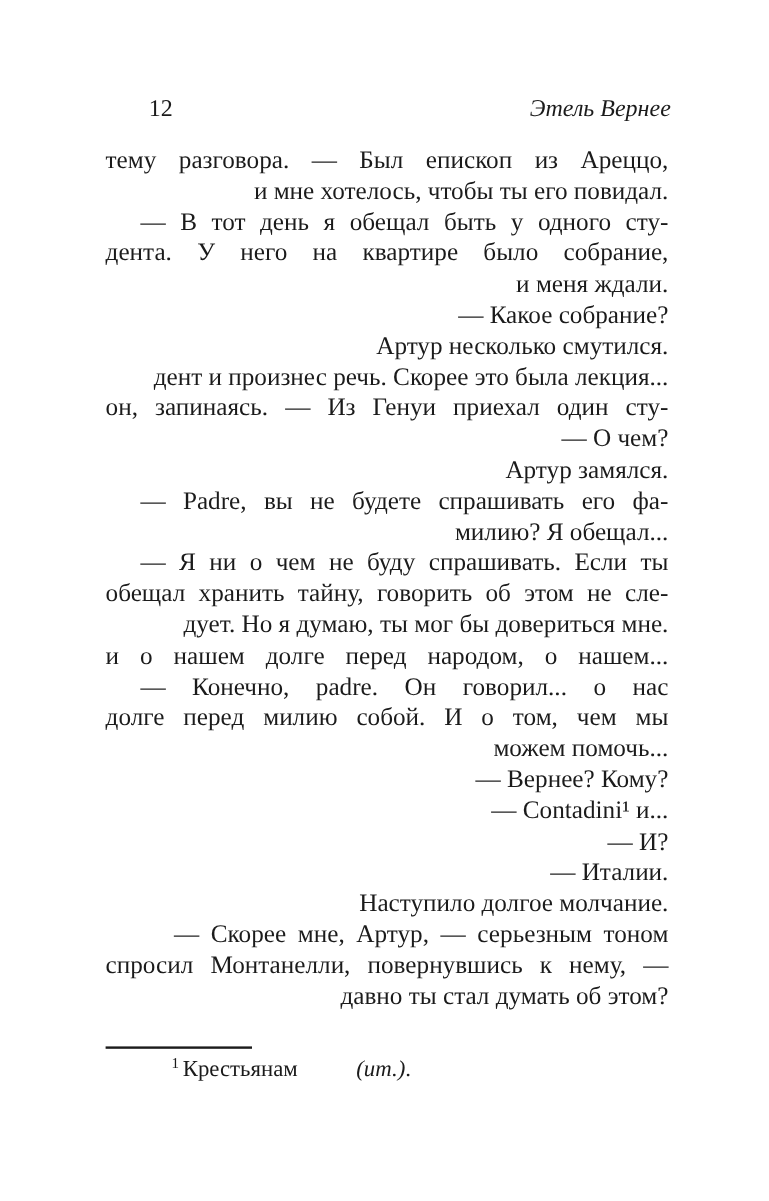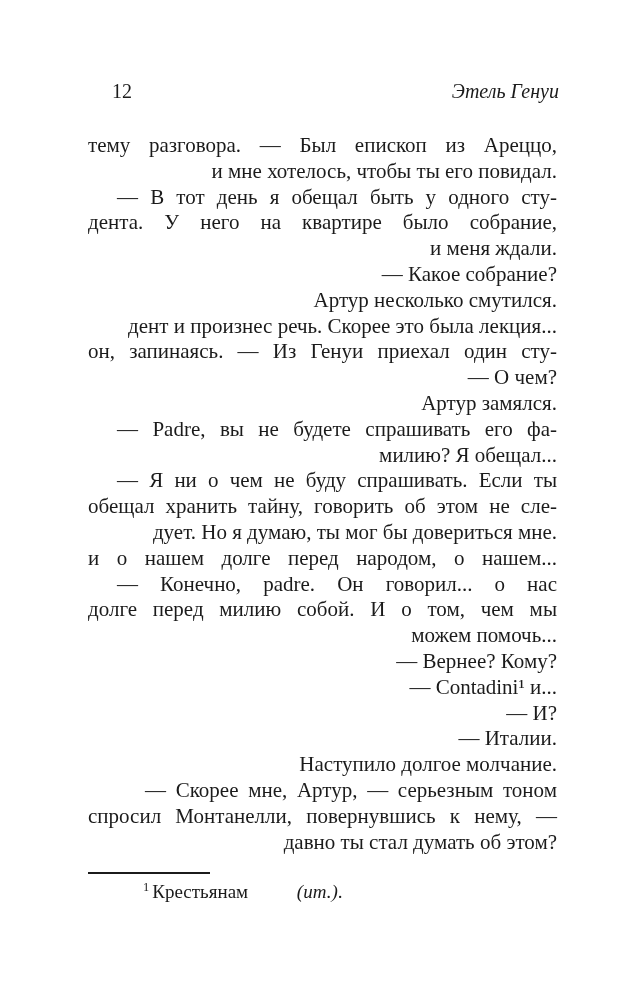--- a/index.html
+++ b/index.html
@@ -7,39 +7,38 @@
     position: relative;
     width: 641px;
     height: 1001px;
     background: #ffffff;
     overflow: hidden;
     font-family: "Liberation Serif", "DejaVu Serif", serif;
     color: #1b1b1b;
   }
   .page-header {
     position: absolute;
-    left: 92px;
+    left: 104px;
     right: 82px;
     top: 80px;
     display: flex;
     justify-content: space-between;
     align-items: baseline;
     font-size: 20px;
     line-height: 22px;
   }
   .page-number { margin-left: 20px; }
   .running-title { font-style: italic; }
   .body-text {
     position: absolute;
     left: 88px;
     top: 121px;
     width: 469px;
     font-size: 21px;
     line-height: 25.8px;
-    margin-top: 12px;
   }
   .line { text-align: right; white-space: normal; }
   .line.just { text-align: justify; text-align-last: justify; }
   .line.ind-small { text-indent: 29px; }
   .line.ind-large { text-indent: 57px; }
   .footnote-area {
     position: absolute;
     left: 88px;
     top: 872px;
     width: 469px;
@@ -63,21 +62,21 @@
   }
   .footnote .lang-note { font-style: italic; margin-left: 44px; }
 </style>
 </head>
 <body>
 
 <div class="page">
 
   <header class="page-header">
     <span class="page-number">12</span>
-    <span class="running-title">Этель Генуи</span>
+    <span class="running-title">Этель Вернее</span>
   </header>
 
   <main class="body-text" id="body-text">
       <div class="line just">тему разговора. — Был епископ из Ареццо,</div>
       <div class="line">и мне хотелось, чтобы ты его повидал.</div>
       <div class="line ind-small just">— В тот день я обещал быть у одного сту-</div>
       <div class="line just">дента. У него на квартире было собрание,</div>
       <div class="line">и меня ждали.</div>
       <div class="line ind-small">— Какое собрание?</div>
       <div class="line ind-small">Артур несколько смутился.</div>

